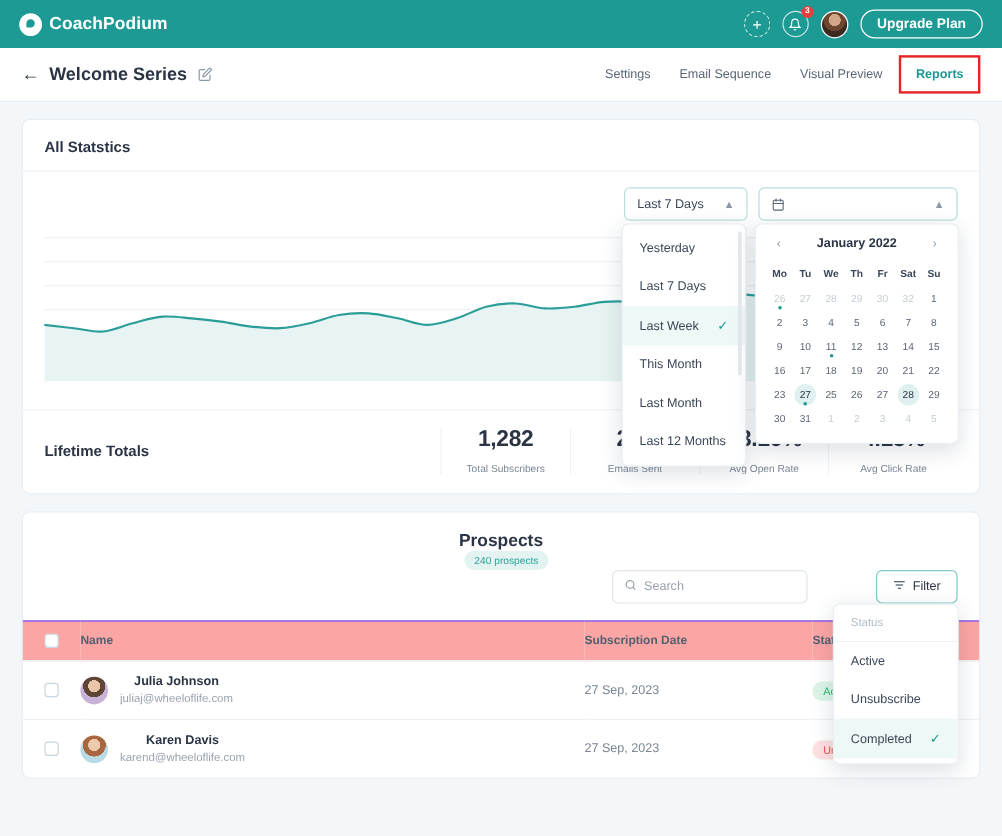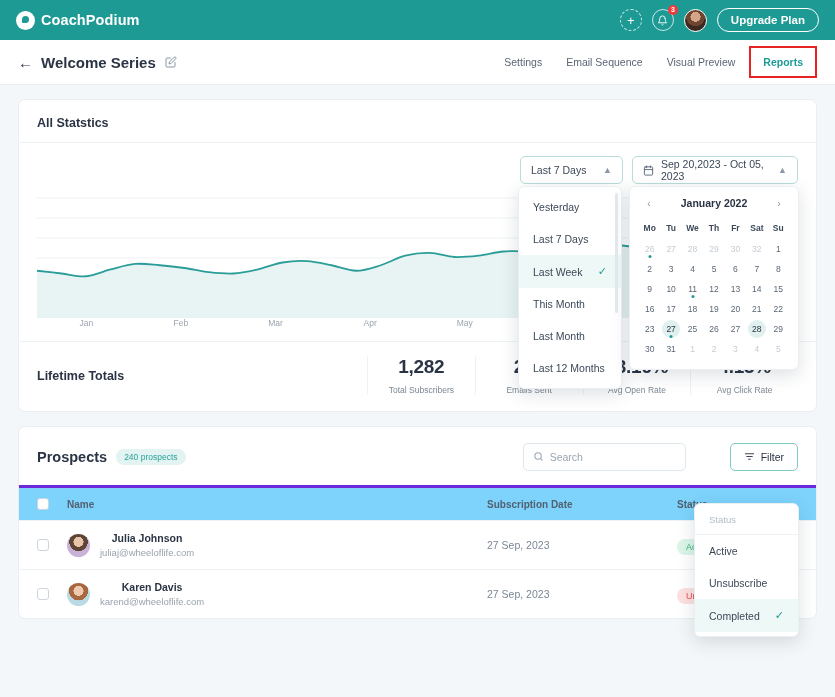--- a/index.html
+++ b/index.html
@@ -115,43 +115,43 @@
     display: flex; align-items: center;
     border-top: 1px solid #eef2f6; padding: 14px 18px 16px 18px;
   }
   .totals-label { font-size: 12.5px; font-weight: bold; color: #2b3445; flex: 0 0 330px; }
   .total-cell { flex: 1; text-align: center; border-left: 1px solid #eef2f6; }
   .total-val { font-size: 19px; font-weight: bold; color: #2b3445; letter-spacing: -.3px; }
   .total-cap { font-size: 8.5px; color: #7b8794; margin-top: 7px; }
 
   
   .prospects-head {
-    display: flex; align-items: center; padding: 16px 18px 14px 18px;
+    display: flex; align-items: center; padding: 16px 18px 14px 18px; flex-direction: column;
   }
   .prospects-title { font-size: 14.5px; font-weight: bold; color: #2b3445; }
   .count-badge {
     background: #e2f3f1; color: #2aa39b; font-size: 8.5px;
     border-radius: 10px; padding: 3px 8px; margin-left: 9px;
   }
-  .ph-right { margin-left: auto; display: flex; gap: 9px; align-items: center; }
+  .ph-right { margin-left: auto; display: flex; gap: 22px; align-items: center; }
   .search-box {
     width: 163px; height: 28px; border: 1px solid #dfe6ec; border-radius: 5px;
     display: flex; align-items: center; gap: 6px; padding: 0 9px;
     font-size: 10.5px; color: #9aa5b1; background: #fff;
   }
   .filter-btn {
     height: 28px; border: 1px solid #7ecac5; border-radius: 5px;
     display: flex; align-items: center; gap: 6px; padding: 0 13px;
     font-size: 10.5px; color: #2b3445; background: #fff; margin-left: 35px;
   }
 
   table { width: 100%; border-collapse: collapse; }
   thead th {
-    background: #7dd3fc; font-size: 10px; font-weight: bold; color: #53606f;
-    text-align: left; padding: 10px 0; border-top: 3px solid #6d28d9; border-bottom: 1px solid #eef2f6;
+    background: #fca5a5; font-size: 10px; font-weight: bold; color: #53606f;
+    text-align: left; padding: 10px 0; border-top: 1px solid #6d28d9; border-bottom: 1px solid #eef2f6;
   }
   tbody td { padding: 11px 0; border-bottom: 1px solid #f0f3f6; vertical-align: middle; }
   tbody tr:last-child td { border-bottom: none; }
   .col-cb { width: 48px; padding-left: 18px !important; }
   .col-name { width: 420px; }
   .col-date { width: 190px; }
   .cbx {
     width: 12px; height: 12px; border: 1px solid #ccd5dd; border-radius: 3px; background: #fff; display: block;
   }
   .person { display: flex; align-items: center; gap: 10px; }
@@ -262,50 +262,39 @@
         <span>Last 7 Days</span>
         <span class="caret-up">▲</span>
       </div>
       <div class="select-box w2">
         <span class="cal-icon">
           <svg width="11" height="11" viewBox="0 0 24 24" fill="none" stroke="#5a6676" stroke-width="2" stroke-linecap="round">
             <rect x="3" y="4" width="18" height="18" rx="2"></rect>
               <path d="M16 2v4M8 2v4M3 10h18"></path>
           </svg>
         </span>
-        <span>Sep 20,2023 - Oct 05, 2023</span>
         <span class="caret-up">▲</span>
       </div>
     </div>
   </div>
 
   <div class="chart-area">
     <svg class="chart-svg" viewBox="0 0 775 122" preserveAspectRatio="none">
       <g>
         <line x1="0" y1="2" x2="775" y2="2" stroke="#eef2f6" stroke-width="1"></line>
         <line x1="0" y1="22" x2="775" y2="22" stroke="#eef2f6" stroke-width="1"></line>
         <line x1="0" y1="42" x2="775" y2="42" stroke="#eef2f6" stroke-width="1"></line>
         <line x1="0" y1="62" x2="775" y2="62" stroke="#eef2f6" stroke-width="1"></line>
         <line x1="0" y1="82" x2="775" y2="82" stroke="#eef2f6" stroke-width="1"></line>
         <line x1="0" y1="102" x2="775" y2="102" stroke="#eef2f6" stroke-width="1"></line>
         <line x1="0" y1="121" x2="775" y2="121" stroke="#e4eaf0" stroke-width="1"></line>
       </g>
       <path id="area-fill" fill="#e8f4f3" stroke="none" d="M0.00,74.75 C4.17,75.21 16.67,76.58 25.00,77.50 C33.33,78.42 41.67,80.94 50.00,80.25 C58.33,79.56 66.67,75.44 75.00,73.38 C83.33,71.31 91.67,68.56 100.00,67.88 C108.33,67.19 116.67,68.56 125.00,69.25 C133.33,69.94 141.67,70.85 150.00,72.00 C158.33,73.15 166.67,75.21 175.00,76.13 C183.33,77.04 191.67,77.96 200.00,77.50 C208.33,77.04 216.67,75.21 225.00,73.38 C233.33,71.54 241.67,67.88 250.00,66.50 C258.33,65.13 266.67,64.67 275.00,65.13 C283.33,65.58 291.67,67.65 300.00,69.25 C308.33,70.85 316.67,74.75 325.00,74.75 C333.33,74.75 341.67,71.77 350.00,69.25 C358.33,66.73 366.67,61.69 375.00,59.63 C383.33,57.56 391.67,56.65 400.00,56.88 C408.33,57.10 416.67,60.54 425.00,61.00 C433.33,61.46 441.67,60.54 450.00,59.63 C458.33,58.71 466.67,56.19 475.00,55.50 C483.33,54.81 491.67,55.04 500.00,55.50 C508.33,55.96 516.67,59.40 525.00,58.25 C533.33,57.10 541.67,50.46 550.00,48.63 C558.33,46.79 566.67,47.02 575.00,47.25 C583.33,47.48 591.67,49.31 600.00,50.00 C608.33,50.69 616.67,51.83 625.00,51.38 C633.33,50.92 641.67,48.63 650.00,47.25 C658.33,45.88 666.67,43.58 675.00,43.13 C683.33,42.67 691.67,44.96 700.00,44.50 C708.33,44.04 716.67,42.21 725.00,40.38 C733.33,38.54 741.67,33.73 750.00,33.50 C758.33,33.27 770.83,38.08 775.00,39.00 L775,122 L0,122 Z"></path>
       <path id="area-line" fill="none" stroke="#2a9d98" stroke-width="1.8" stroke-linejoin="round" stroke-linecap="round" d="M0.00,74.75 C4.17,75.21 16.67,76.58 25.00,77.50 C33.33,78.42 41.67,80.94 50.00,80.25 C58.33,79.56 66.67,75.44 75.00,73.38 C83.33,71.31 91.67,68.56 100.00,67.88 C108.33,67.19 116.67,68.56 125.00,69.25 C133.33,69.94 141.67,70.85 150.00,72.00 C158.33,73.15 166.67,75.21 175.00,76.13 C183.33,77.04 191.67,77.96 200.00,77.50 C208.33,77.04 216.67,75.21 225.00,73.38 C233.33,71.54 241.67,67.88 250.00,66.50 C258.33,65.13 266.67,64.67 275.00,65.13 C283.33,65.58 291.67,67.65 300.00,69.25 C308.33,70.85 316.67,74.75 325.00,74.75 C333.33,74.75 341.67,71.77 350.00,69.25 C358.33,66.73 366.67,61.69 375.00,59.63 C383.33,57.56 391.67,56.65 400.00,56.88 C408.33,57.10 416.67,60.54 425.00,61.00 C433.33,61.46 441.67,60.54 450.00,59.63 C458.33,58.71 466.67,56.19 475.00,55.50 C483.33,54.81 491.67,55.04 500.00,55.50 C508.33,55.96 516.67,59.40 525.00,58.25 C533.33,57.10 541.67,50.46 550.00,48.63 C558.33,46.79 566.67,47.02 575.00,47.25 C583.33,47.48 591.67,49.31 600.00,50.00 C608.33,50.69 616.67,51.83 625.00,51.38 C633.33,50.92 641.67,48.63 650.00,47.25 C658.33,45.88 666.67,43.58 675.00,43.13 C683.33,42.67 691.67,44.96 700.00,44.50 C708.33,44.04 716.67,42.21 725.00,40.38 C733.33,38.54 741.67,33.73 750.00,33.50 C758.33,33.27 770.83,38.08 775.00,39.00"></path>
     </svg>
-    <div class="x-labels">
-      <span>Jan</span>
-      <span>Feb</span>
-      <span>Mar</span>
-      <span>Apr</span>
-      <span>May</span>
-      <span>Jun</span>
-      <span>Jul</span>
-      <span>Aug</span>
-    </div>
   </div>
 
   <div class="totals-row">
     <div class="totals-label">Lifetime Totals</div>
     <div class="total-cell">
       <div class="total-val">1,282</div>
       <div class="total-cap">Total Subscribers</div>
     </div>
     <div class="total-cell">
       <div class="total-val">250</div>

